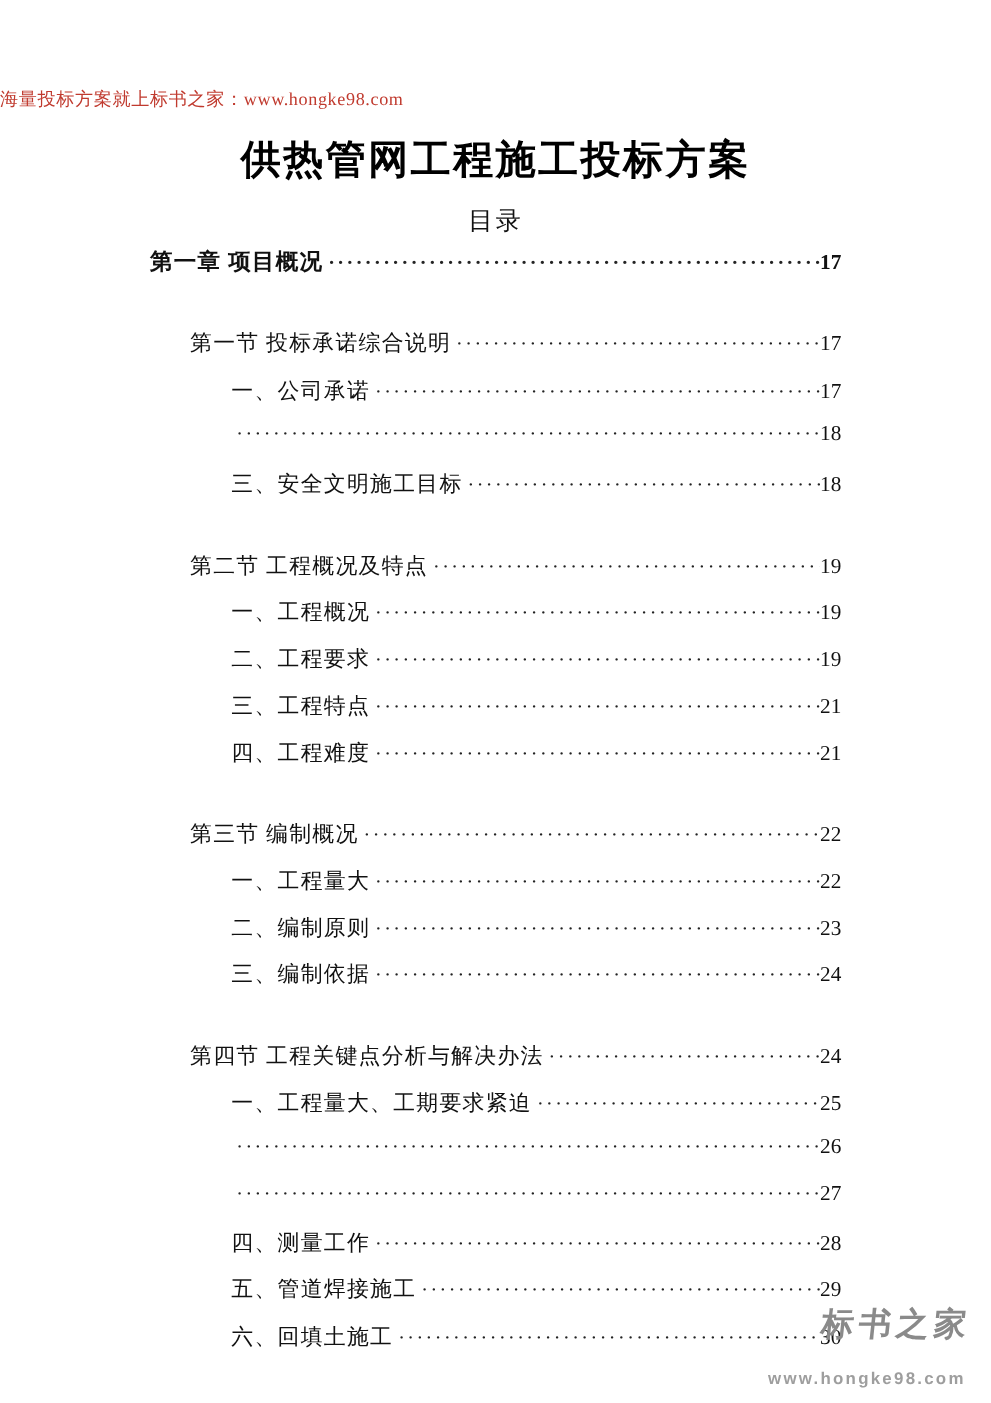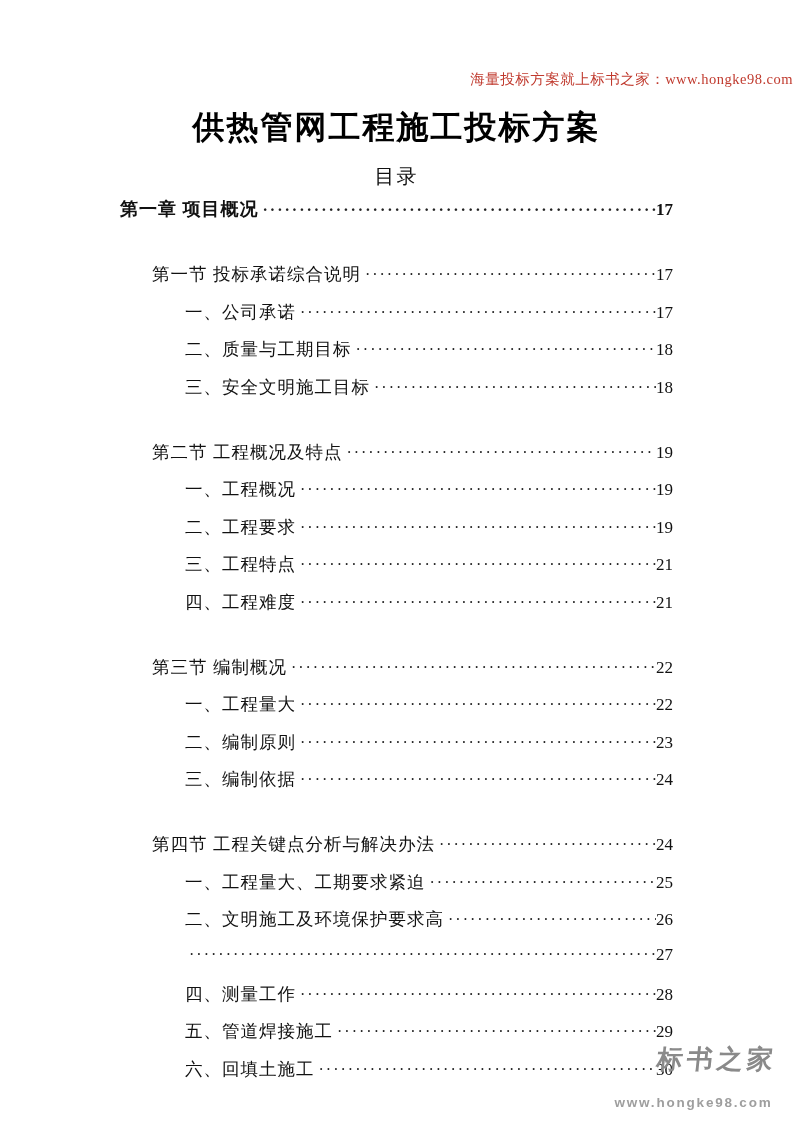--- a/index.html
+++ b/index.html
@@ -12,21 +12,21 @@
     color: #1a1a1a;
   }
   .page {
     position: absolute; inset: 0;
     background: #ffffff;
   }
   
   .promo {
     position: absolute;
     top: 70px; left: 0; right: 0;
-    text-align: right;
+    text-align: left;
     font-size: 14.5px;
     color: var(--promo-color, #c03a2e);
     letter-spacing: 0.5px;
   }
   
   .title {
     position: absolute;
     top: 106px; left: 0; right: 0;
     text-align: center;
     font-size: 32px;
@@ -134,21 +134,20 @@
     <span class="toc-label">第一节 投标承诺综合说明</span>
     <span class="toc-dots">························································································································</span>
     <span class="toc-page">17</span>
   </div>
       <div class="toc-row level-3">
     <span class="toc-label">一、公司承诺</span>
     <span class="toc-dots">························································································································</span>
     <span class="toc-page">17</span>
   </div>
       <div class="toc-row level-3">
-    <span class="toc-label">二、质量与工期目标</span>
     <span class="toc-dots">························································································································</span>
     <span class="toc-page">18</span>
   </div>
       <div class="toc-row level-3">
     <span class="toc-label">三、安全文明施工目标</span>
     <span class="toc-dots">························································································································</span>
     <span class="toc-page">18</span>
   </div>
       <div class="toc-row level-2">
     <span class="toc-label">第二节 工程概况及特点</span>
@@ -199,21 +198,20 @@
     <span class="toc-label">第四节 工程关键点分析与解决办法</span>
     <span class="toc-dots">························································································································</span>
     <span class="toc-page">24</span>
   </div>
       <div class="toc-row level-3">
     <span class="toc-label">一、工程量大、工期要求紧迫</span>
     <span class="toc-dots">························································································································</span>
     <span class="toc-page">25</span>
   </div>
       <div class="toc-row level-3">
-    <span class="toc-label">二、文明施工及环境保护要求高</span>
     <span class="toc-dots">························································································································</span>
     <span class="toc-page">26</span>
   </div>
       <div class="toc-row level-3">
     <span class="toc-dots">························································································································</span>
     <span class="toc-page">27</span>
   </div>
       <div class="toc-row level-3">
     <span class="toc-label">四、测量工作</span>
     <span class="toc-dots">························································································································</span>

